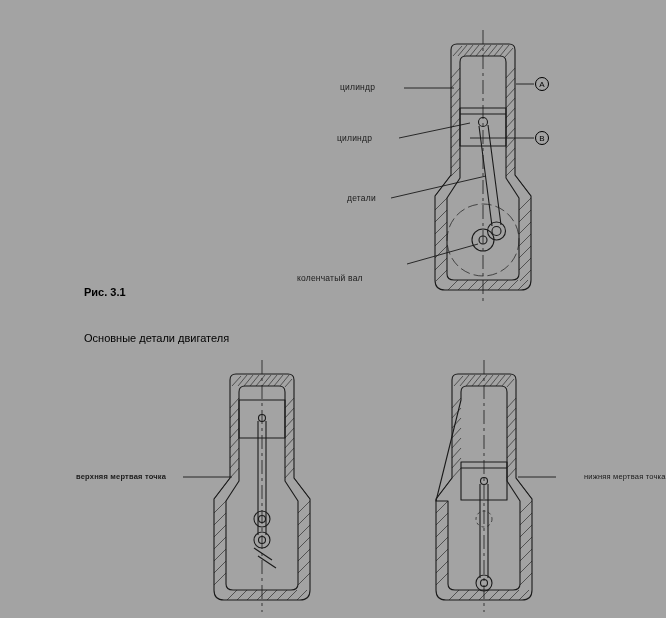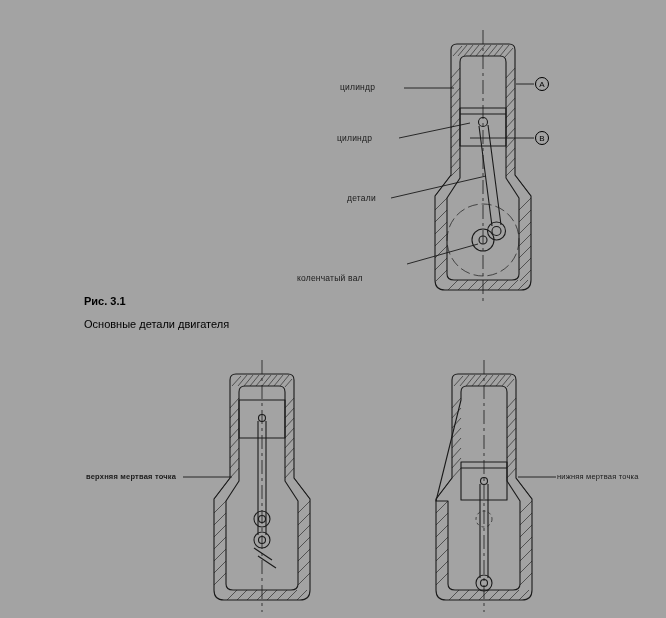--- a/index.html
+++ b/index.html
@@ -345,19 +345,19 @@
   </svg>
 
   <div class="lbl" style="left:340px; top:82px;">цилиндр</div>
   <div class="lbl" style="left:337px; top:133px;">цилиндр</div>
   <div class="lbl" style="left:347px; top:193px;">детали</div>
   <div class="lbl" style="left:297px; top:259px;margin-top:14px;">коленчатый вал</div>
 
   <div class="circ-lbl" style="left:535px; top:77px;">A</div>
   <div class="circ-lbl" style="left:535px; top:131px;">B</div>
 
-  <div class="caption-title" style="left:84px; top:295px;">Рис. 3.1</div>
-  <div class="caption-sub" style="left:84px; top:318px;">Основные детали двигателя</div>
-
-  <div class="lbl small" style="left:86px; top:472px; font-weight:bold;">верхняя мертвая точка</div>
-  <div class="lbl small" style="left:557px; top:472px;">нижняя мертвая точка</div>
+  <div class="caption-title" style="left:84px; top:286px;">Рис. 3.1</div>
+  <div class="caption-sub" style="left:84px; top:332px;">Основные детали двигателя</div>
+
+  <div class="lbl small" style="left:76px; top:472px; font-weight:bold;">верхняя мертвая точка</div>
+  <div class="lbl small" style="left:584px; top:472px;">нижняя мертвая точка</div>
 
 </div>
 
 </body></html>

